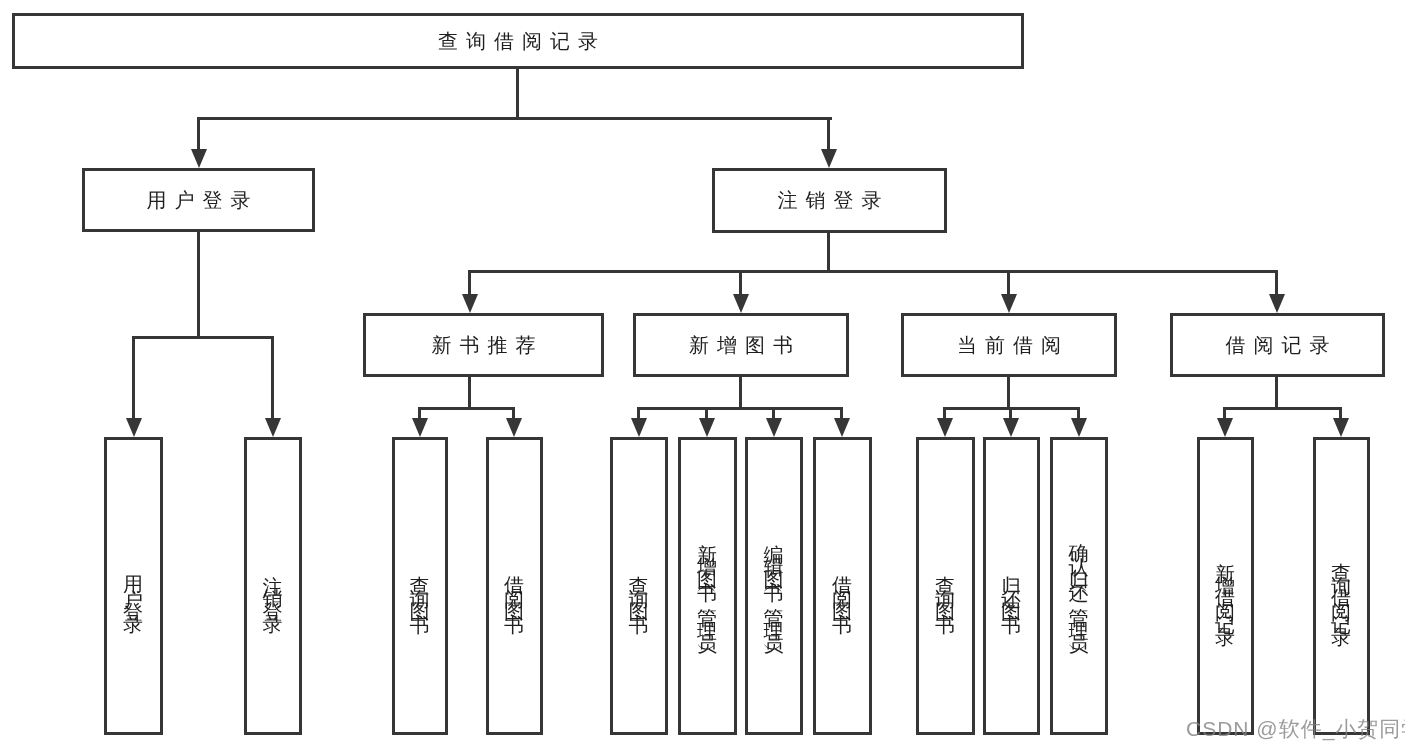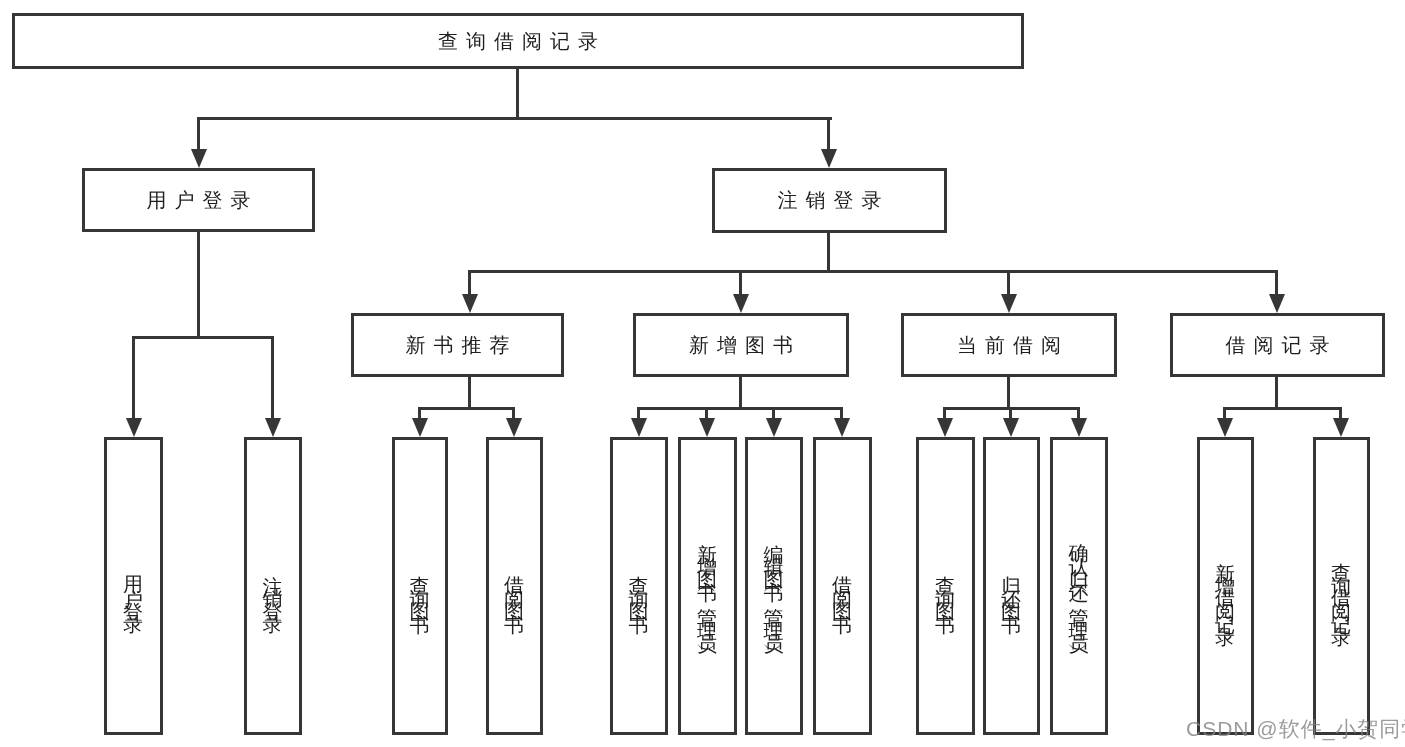--- a/index.html
+++ b/index.html
@@ -58,21 +58,21 @@
 </head>
 <body>
 
 <div class="canvas">
 
   <div class="box" style="left:12px; top:13px; width:1012px; height:56px">查询借阅记录</div>
 
   <div class="box" style="left:82px; top:168px; width:233px; height:64px">用户登录</div>
   <div class="box" style="left:712px; top:168px; width:235px; height:65px">注销登录</div>
 
-  <div class="box" style="left:351px; top:313px; width:213px; height:64px">新书推荐</div>
+  <div class="box" style="left:363px; top:313px; width:241px; height:64px">新书推荐</div>
   <div class="box" style="left:633px; top:313px; width:216px; height:64px">新增图书</div>
   <div class="box" style="left:901px; top:313px; width:216px; height:64px">当前借阅</div>
   <div class="box" style="left:1170px; top:313px; width:215px; height:64px">借阅记录</div>
 
   <div class="box leaf" style="left:104px; top:437px; width:59px; height:298px">用户登录</div>
   <div class="box leaf" style="left:244px; top:437px; width:58px; height:298px">注销登录</div>
 
   <div class="box leaf" style="left:392px; top:437px; width:56px; height:298px">查询图书</div>
   <div class="box leaf" style="left:486px; top:437px; width:57px; height:298px">借阅图书</div>
 

